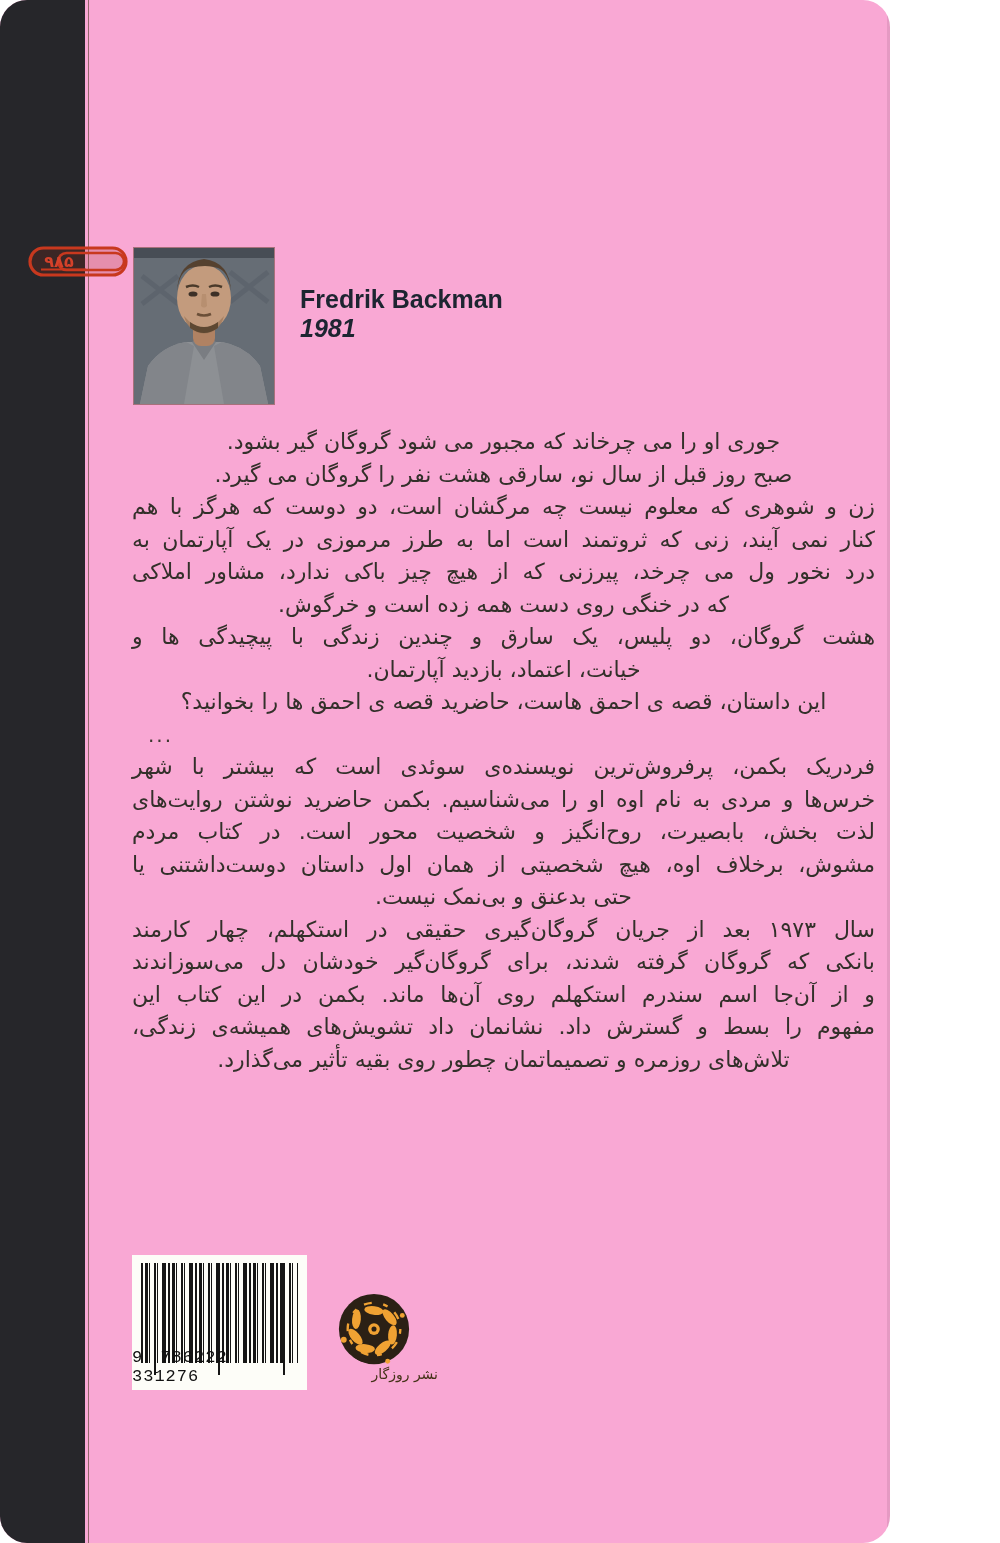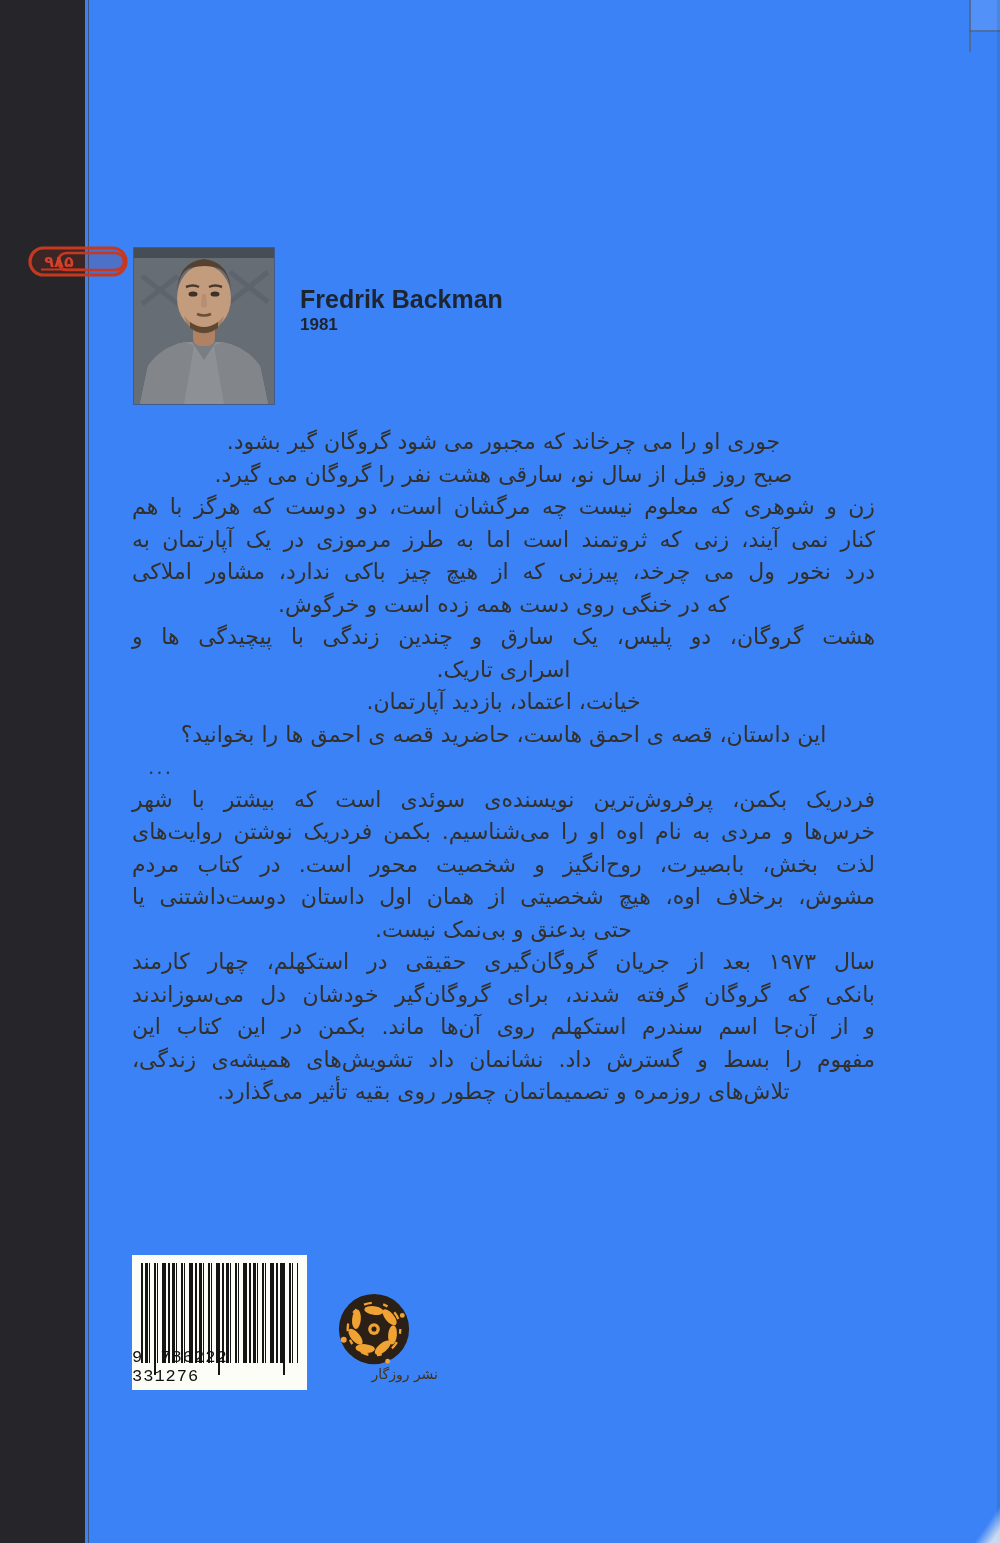--- a/index.html
+++ b/index.html
@@ -1,29 +1,29 @@
 <!DOCTYPE html>
 <html lang="fa"><head>
 <meta charset="utf-8">
 <style>
   html,body{margin:0;padding:0;}
   body{font-family:"DejaVu Sans",sans-serif;}
-  .cover{position:relative;width:1000px;height:1543px;background:#3b82f6;overflow:hidden;}
+  .cover{position:relative;width:890px;height:1543px;background:#f9a8d4;overflow:hidden;border-radius:27px;}
   
   .spine{position:absolute;left:0;top:0;width:85px;height:100%;background:#26262a;}
   .spine-line{position:absolute;left:88px;top:0;width:1px;height:100%;background:rgba(60,50,20,.55);}
   
   .badge{position:absolute;left:28px;top:243px;width:102px;height:38px;}
   
   .photo{position:absolute;left:133px;top:247px;width:142px;height:158px;border:1px solid rgba(70,45,15,.45);box-sizing:border-box;}
   
   .hdr{position:absolute;left:300px;color:#1d2531;font-family:"Liberation Sans","DejaVu Sans",sans-serif;font-weight:bold;line-height:1;}
   .hdr.title{top:243px;font-size:35px;letter-spacing:.5px;}
   .hdr.author{top:287px;font-size:25px;}
-  .hdr.year{top:316px;font-size:17px;}
+  .hdr.year{top:316px;font-size:25px;font-style:italic;}
   
   .synopsis{position:absolute;left:132px;top:426px;width:743px;direction:rtl;
             font-size:22px;line-height:32.5px;color:#33302a;
             font-family:"DejaVu Sans",sans-serif;}
   .bl{white-space:nowrap;}
   .bl.j{white-space:normal;text-align:justify;text-align-last:justify;text-justify:inter-word;}
   .bl.r{text-align:center;}
   .bl.d{direction:ltr;text-align:left;padding-left:16px;font-size:20px;letter-spacing:2px;color:#3c372e;}
   
   .barcode-box{position:absolute;left:132px;top:1255px;width:175px;height:135px;background:#fdfdf8;}
@@ -100,26 +100,25 @@
   <div class="hdr year">1981</div>
 
   <div class="synopsis">
       <div class="bl r">جوری او را می چرخاند که مجبور می شود گروگان گیر بشود.</div>
       <div class="bl r">صبح روز قبل از سال نو، سارقی هشت نفر را گروگان می گیرد.</div>
       <div class="bl j">زن و شوهری که معلوم نیست چه مرگشان است، دو دوست که هرگز با هم</div>
       <div class="bl j">کنار نمی آیند، زنی که ثروتمند است اما به طرز مرموزی در یک آپارتمان به</div>
       <div class="bl j">درد نخور ول می چرخد، پیرزنی که از هیچ چیز باکی ندارد، مشاور املاکی</div>
       <div class="bl r">که در خنگی روی دست همه زده است و خرگوش.</div>
       <div class="bl j">هشت گروگان، دو پلیس، یک سارق و چندین زندگی با پیچیدگی ها و</div>
-      <div class="bl r">اسراری تاریک.</div>
       <div class="bl r">خیانت، اعتماد، بازدید آپارتمان.</div>
       <div class="bl r">این داستان، قصه ی احمق هاست، حاضرید قصه ی احمق ها را بخوانید؟</div>
       <div class="bl d">...</div>
       <div class="bl j">فردریک بکمن، پرفروش‌ترین نویسنده‌ی سوئدی است که بیشتر با شهر</div>
-      <div class="bl j">خرس‌ها و مردی به نام اوه او را می‌شناسیم. بکمن فردریک نوشتن روایت‌های</div>
+      <div class="bl j">خرس‌ها و مردی به نام اوه او را می‌شناسیم. بکمن حاضرید نوشتن روایت‌های</div>
       <div class="bl j">لذت بخش، بابصیرت، روح‌انگیز و شخصیت محور است. در کتاب مردم</div>
       <div class="bl j">مشوش، برخلاف اوه، هیچ شخصیتی از همان اول داستان دوست‌داشتنی یا</div>
       <div class="bl r">حتی بدعنق و بی‌نمک نیست.</div>
       <div class="bl j">سال ۱۹۷۳ بعد از جریان گروگان‌گیری حقیقی در استکهلم، چهار کارمند</div>
       <div class="bl j">بانکی که گروگان گرفته شدند، برای گروگان‌گیر خودشان دل می‌سوزاندند</div>
       <div class="bl j">و از آن‌جا اسم سندرم استکهلم روی آن‌ها ماند. بکمن در این کتاب این</div>
       <div class="bl j">مفهوم را بسط و گسترش داد. نشانمان داد تشویش‌های همیشه‌ی زندگی،</div>
       <div class="bl r">تلاش‌های روزمره و تصمیماتمان چطور روی بقیه تأثیر می‌گذارد.</div>
     </div>
 

